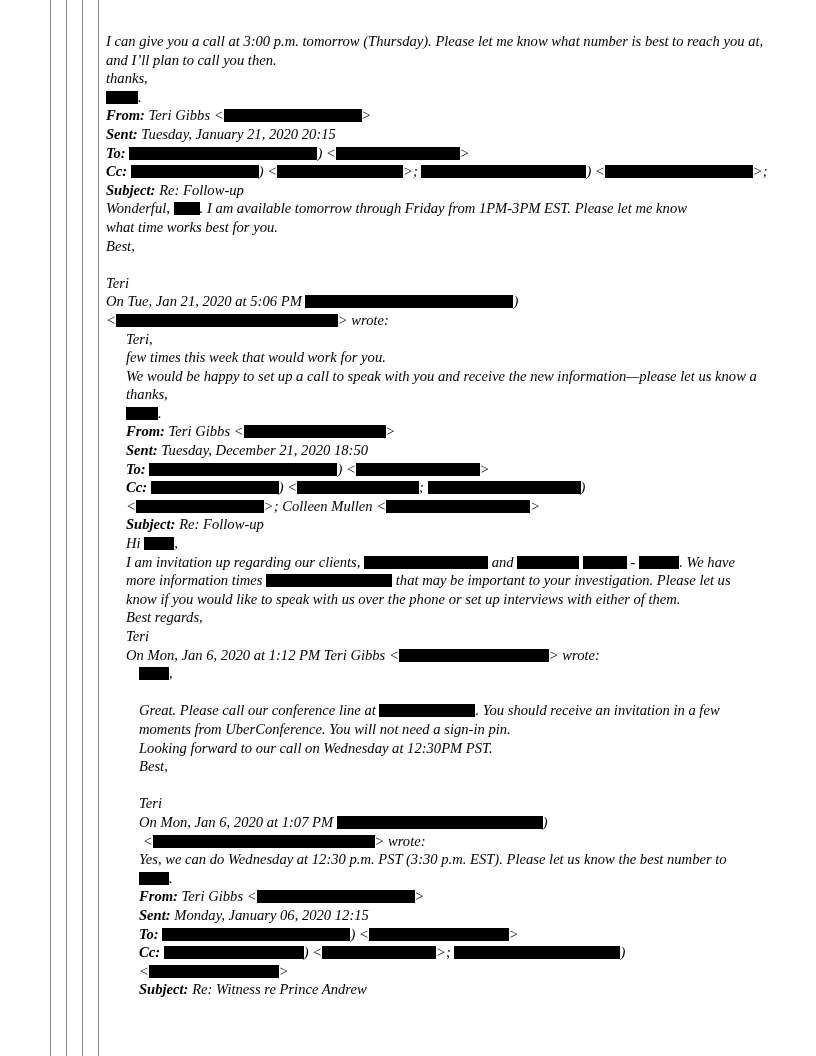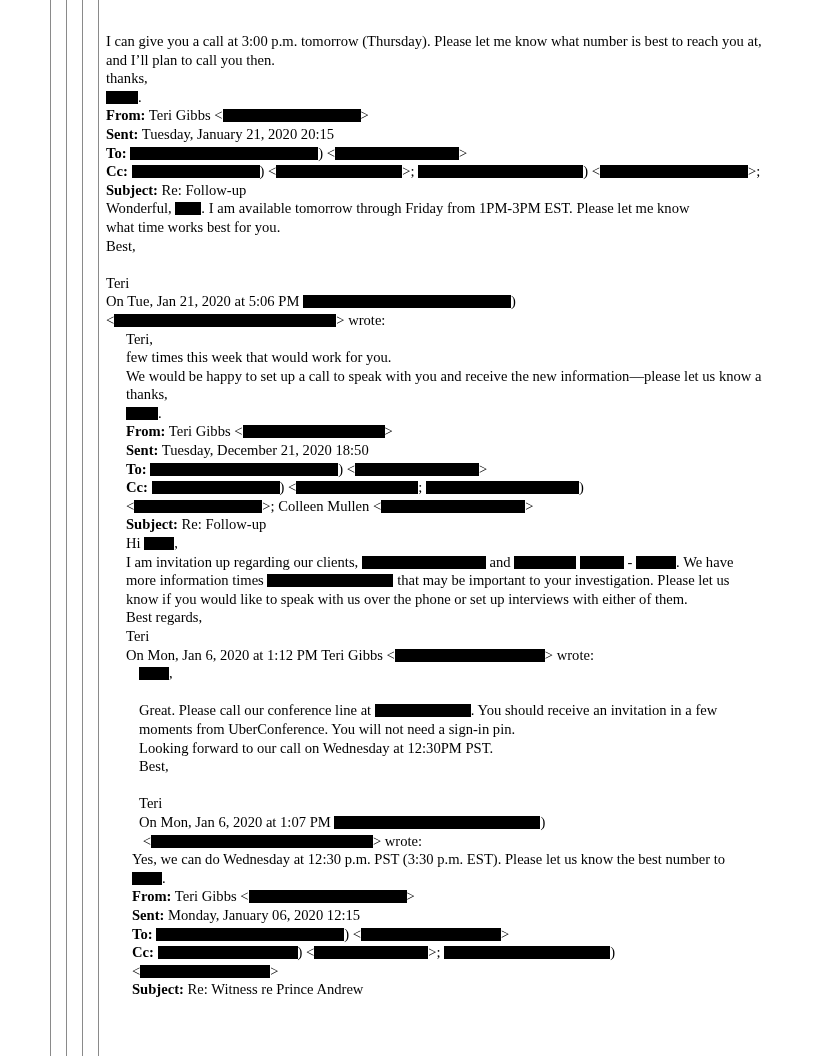--- a/index.html
+++ b/index.html
@@ -46,20 +46,21 @@
   }
 
   .lvl1 { margin-left: 0px; }
   .lvl2 { margin-left: 20px; }
   .lvl3 { margin-left: 33px; }
 
   p {
     margin: 0;
     padding: 0;
     text-align: left;
+    font-style: italic;
   }
 
   .blank { height: 18.6px; }
 
   b { font-weight: bold; }
 
   
   .rd {
     display: inline-block;
     background: #000000;
@@ -129,21 +130,21 @@
       <p><span>Great. Please call our conference line at</span> <span class="rd" style="width:96px"></span><span>. You should receive an invitation in a few</span></p>
       <p>moments from UberConference. You will not need a sign-in pin.</p>
       <p>Looking forward to our call on Wednesday at 12:30PM PST.</p>
       <p>Best,</p>
       <div class="blank"></div>
       <p>Teri</p>
       <p><span>On Mon, Jan 6, 2020 at 1:07 PM</span> <span class="rd" style="width:206px"></span><span>)</span></p>
       <p>&nbsp;&lt;<span class="rd" style="width:222px"></span>&gt; <span>wrote:</span></p>
     </div>
 
-    <div class="lvl3" style="margin-left:26px">
+    <div class="lvl3" style="margin-left:33px">
       <p>Yes, we can do Wednesday at 12:30 p.m. PST (3:30 p.m. EST). Please let us know the best number to</p>
       <p><span class="rd" style="width:30px"></span><span>.</span></p>
       <p><b>From:</b> <span>Teri Gibbs</span> &lt;<span class="rd" style="width:158px"></span>&gt;</p>
       <p><b>Sent:</b> <span>Monday, January 06, 2020 12:15</span></p>
       <p><b>To:</b> <span class="rd" style="width:188px"></span>) &lt;<span class="rd" style="width:140px"></span>&gt;</p>
       <p><b>Cc:</b> <span class="rd" style="width:140px"></span>) &lt;<span class="rd" style="width:114px"></span>&gt;<span>;</span> <span class="rd" style="width:166px"></span>)</p>
       <p>&lt;<span class="rd" style="width:130px"></span>&gt;</p>
       <p><b>Subject:</b> <span>Re: Witness re Prince Andrew</span></p>
     </div>
 

